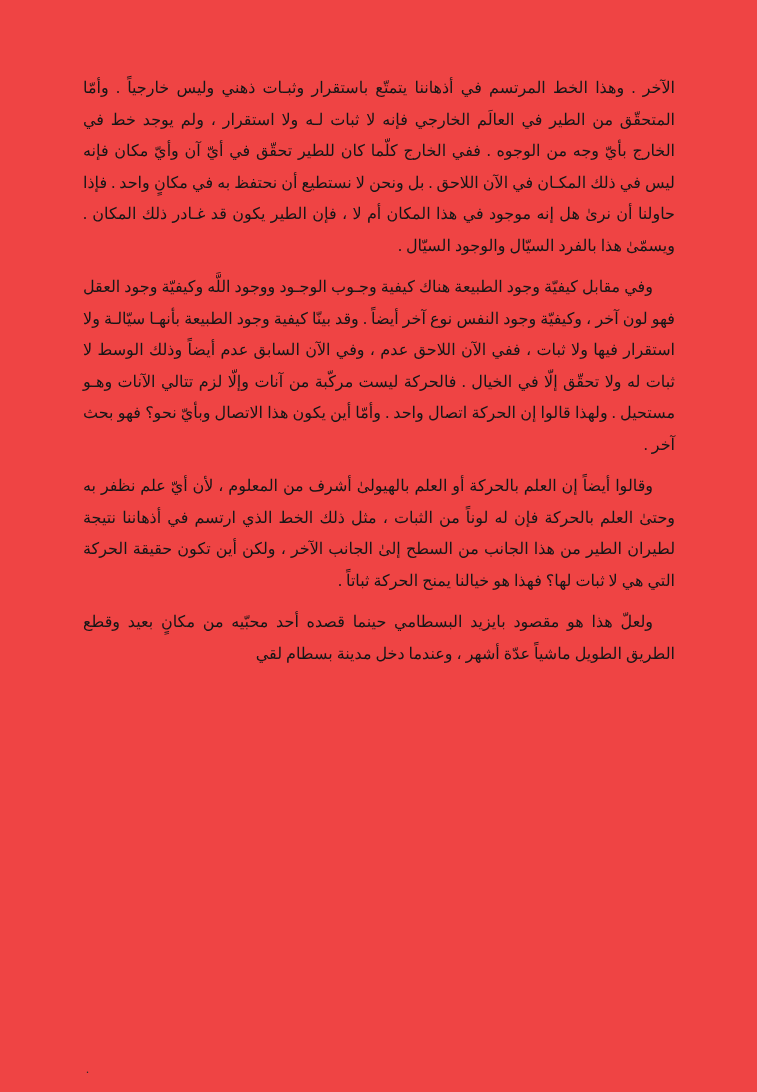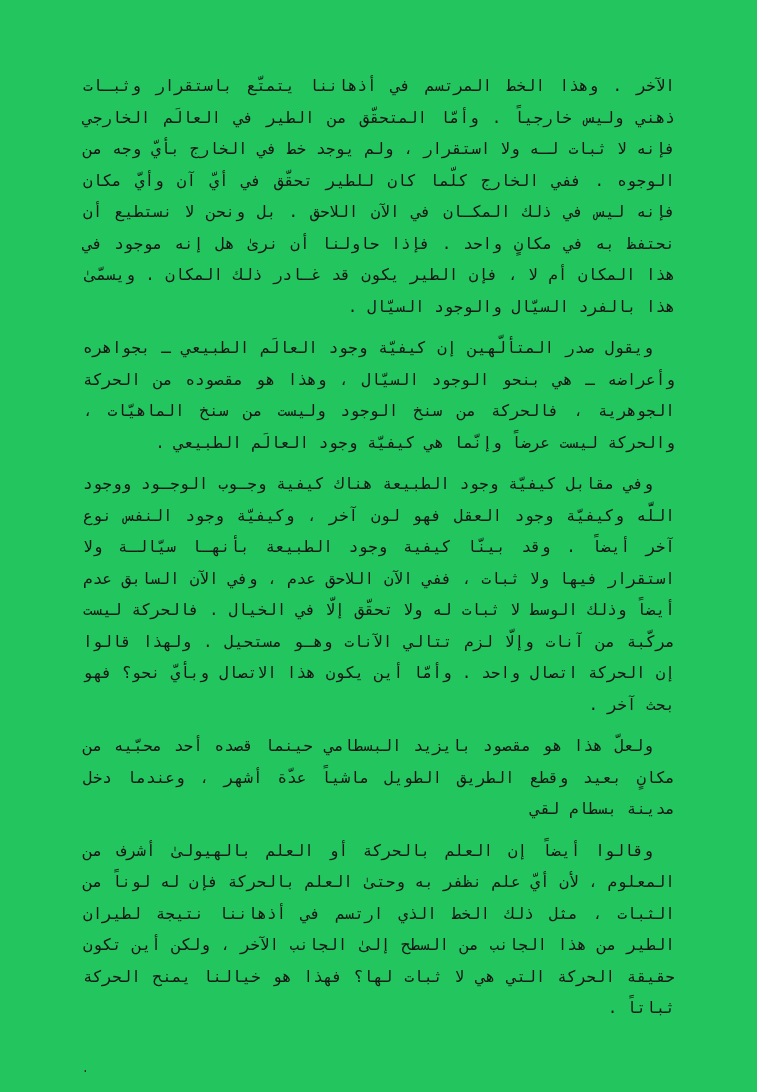--- a/index.html
+++ b/index.html
@@ -4,23 +4,23 @@
 <style>
   html, body {
     margin: 0;
     padding: 0;
     background: #ffffff;
   }
   .page {
     position: relative;
     width: 757px;
     height: 1092px;
-    background: #22c55e;
+    background: #ef4444;
     overflow: hidden;
-    font-family: Liberation Mono, monospace;
+    font-family: Liberation Serif, serif;
     color: #161616;
   }
   .text-block {
     position: absolute;
     top: 72px;
     right: 82px;
     width: 592px;
     direction: rtl;
     text-align: justify;
     text-justify: inter-word;
@@ -51,21 +51,20 @@
     font-size: 12px;
     color: #2a2a2a;
   }
 </style>
 </head>
 <body>
 
 <div class="page">
   <div class="text-block">
     <p class="para">الآخر . وهذا الخط المرتسم في أذهاننا يتمتّع باستقرار وثبـات ذهني وليس خارجياً . وأمّا المتحقّق من الطير في العالَم الخارجي فإنه لا ثبات لـه ولا استقرار ، ولم يوجد خط في الخارج بأيّ وجه من الوجوه . ففي الخارج كلّما كان للطير تحقّق في أيّ آن وأيّ مكان فإنه ليس في ذلك المكـان في الآن اللاحق . بل ونحن لا نستطيع أن نحتفظ به في مكانٍ واحد . فإذا حاولنا أن نرىٰ هل إنه موجود في هذا المكان أم لا ، فإن الطير يكون قد غـادر ذلك المكان . ويسمّىٰ هذا بالفرد السيّال والوجود السيّال .</p>
-    <p class="para indent">ويقول صدر المتألّهين إن كيفيّة وجود العالَم الطبيعي ـ بجواهره وأعراضه ـ هي بنحو الوجود السيّال ، وهذا هو مقصوده من الحركة الجوهرية ، فالحركة من سنخ الوجود وليست من سنخ الماهيّات ، والحركة ليست عرضاً وإنّما هي كيفيّة وجود العالَم الطبيعي .</p>
     <p class="para indent">وفي مقابل كيفيّة وجود الطبيعة هناك كيفية وجـوب الوجـود ووجود اللَّه وكيفيّة وجود العقل فهو لون آخر ، وكيفيّة وجود النفس نوع آخر أيضاً . وقد بينّا كيفية وجود الطبيعة بأنهـا سيّالـة ولا استقرار فيها ولا ثبات ، ففي الآن اللاحق عدم ، وفي الآن السابق عدم أيضاً وذلك الوسط لا ثبات له ولا تحقّق إلّا في الخيال . فالحركة ليست مركّبة من آنات وإلّا لزم تتالي الآنات وهـو مستحيل . ولهذا قالوا إن الحركة اتصال واحد . وأمّا أين يكون هذا الاتصال وبأيّ نحو؟ فهو بحث آخر .</p>
+    <p class="para indent">وقالوا أيضاً إن العلم بالحركة أو العلم بالهيولىٰ أشرف من المعلوم ، لأن أيّ علم نظفر به وحتىٰ العلم بالحركة فإن له لوناً من الثبات ، مثل ذلك الخط الذي ارتسم في أذهاننا نتيجة لطيران الطير من هذا الجانب من السطح إلىٰ الجانب الآخر ، ولكن أين تكون حقيقة الحركة التي هي لا ثبات لها؟ فهذا هو خيالنا يمنح الحركة ثباتاً .</p>
     <p class="para indent">ولعلّ هذا هو مقصود بايزيد البسطامي حينما قصده أحد محبّيه من مكانٍ بعيد وقطع الطريق الطويل ماشياً عدّة أشهر ، وعندما دخل مدينة بسطام لقي</p>
-    <p class="para indent">وقالوا أيضاً إن العلم بالحركة أو العلم بالهيولىٰ أشرف من المعلوم ، لأن أيّ علم نظفر به وحتىٰ العلم بالحركة فإن له لوناً من الثبات ، مثل ذلك الخط الذي ارتسم في أذهاننا نتيجة لطيران الطير من هذا الجانب من السطح إلىٰ الجانب الآخر ، ولكن أين تكون حقيقة الحركة التي هي لا ثبات لها؟ فهذا هو خيالنا يمنح الحركة ثباتاً .</p>
   </div>
 
 
   <div class="corner-mark">.</div>
 </div>
 
 </body></html>

